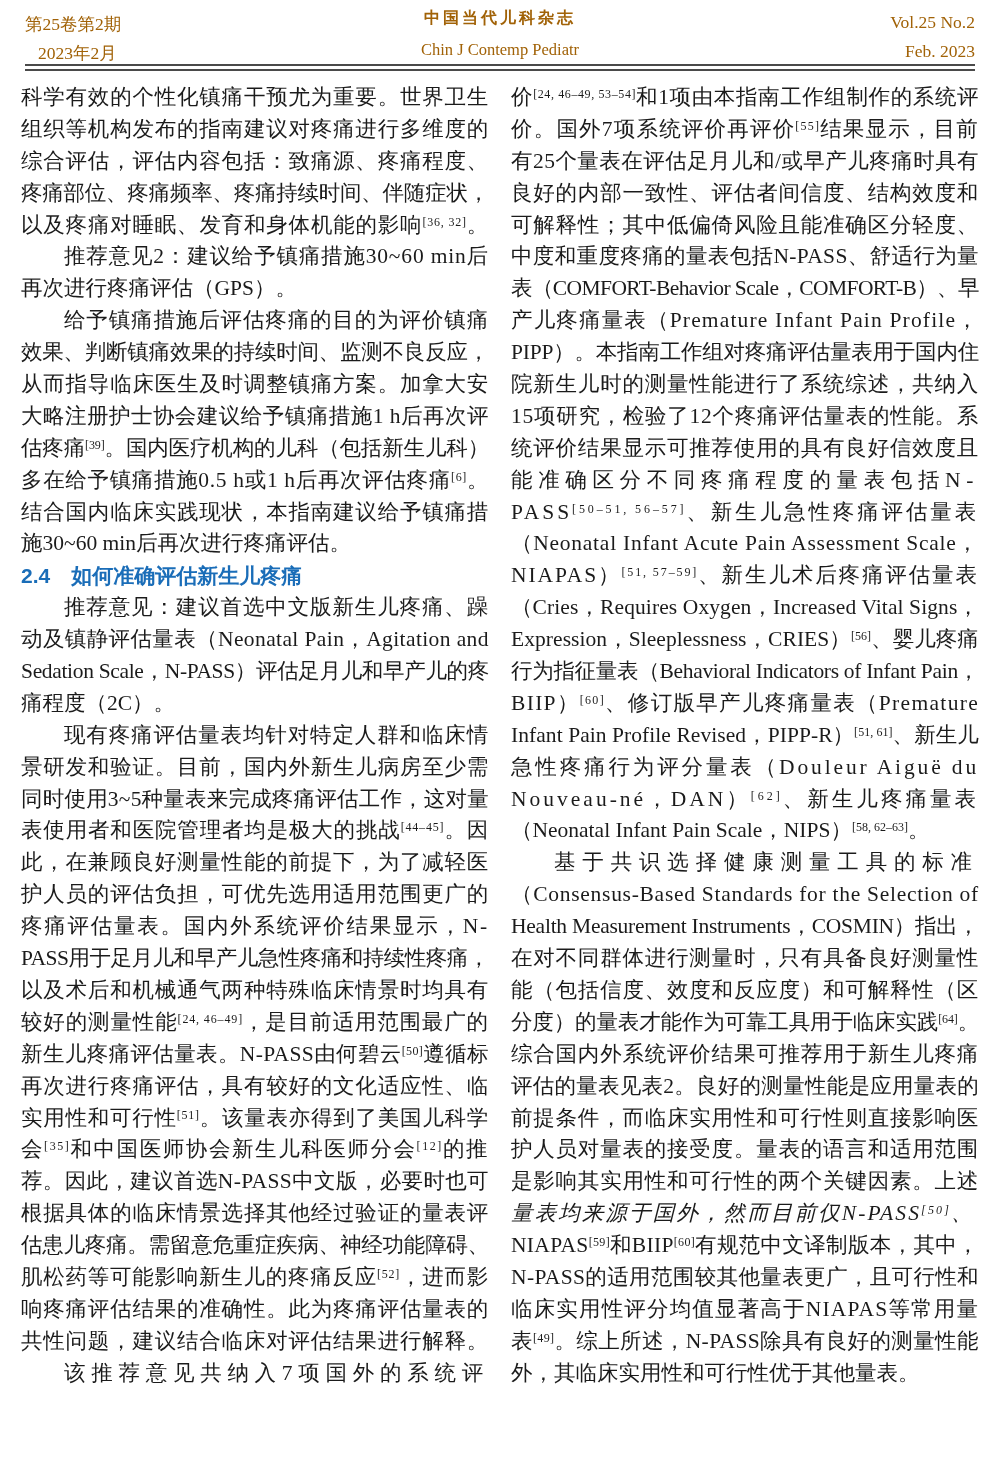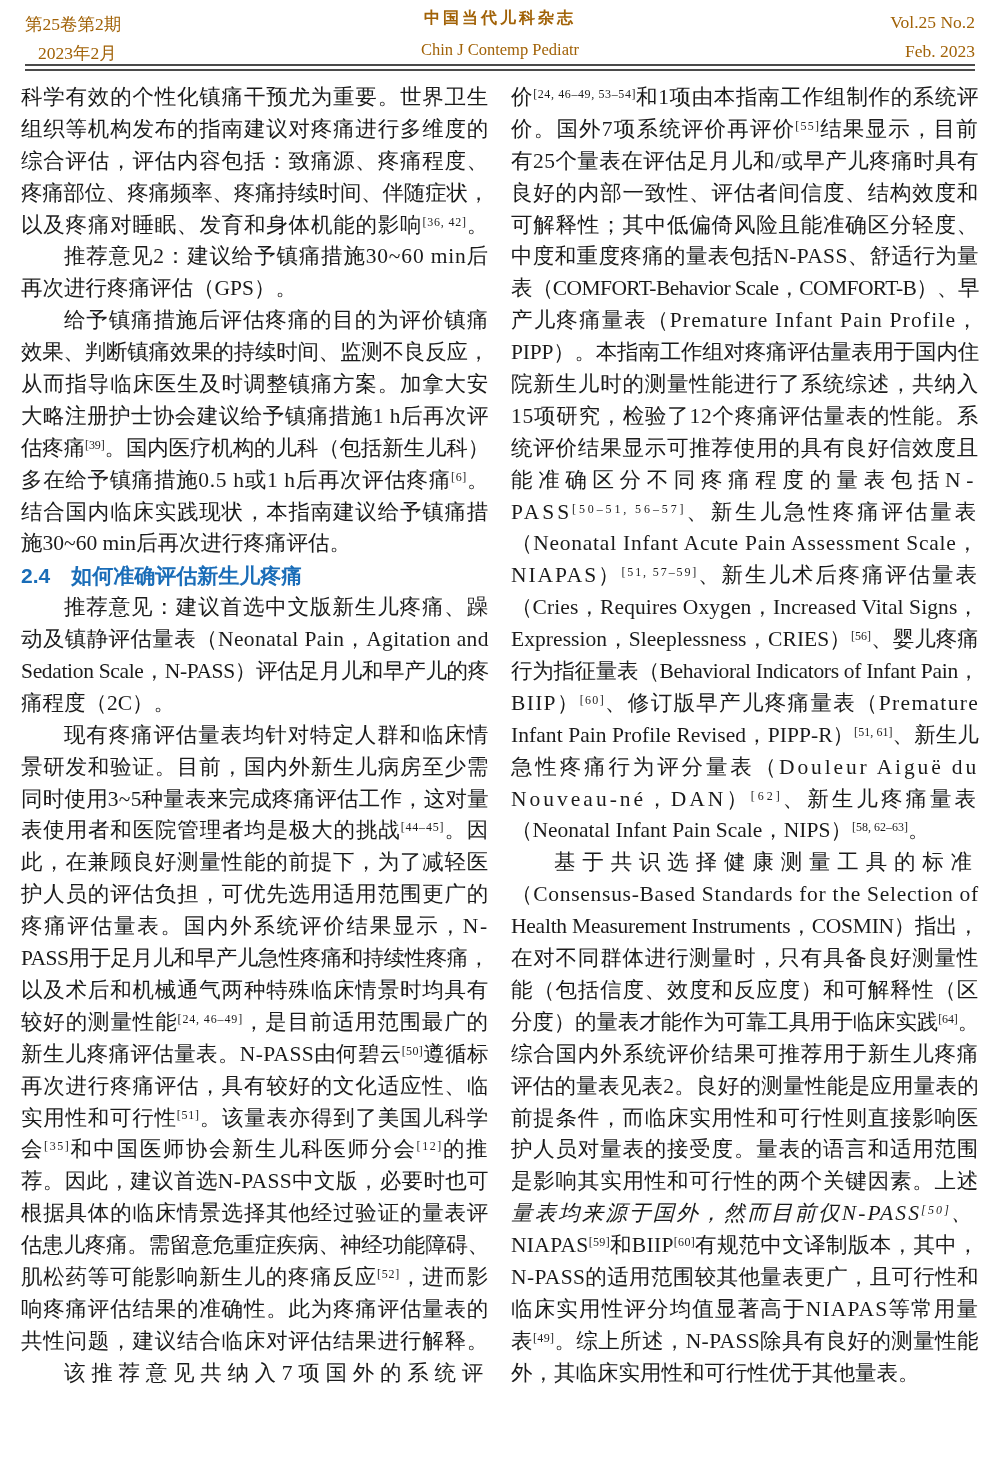--- a/index.html
+++ b/index.html
@@ -47,21 +47,21 @@
   <span class="hdr-item hdr-date-en">Feb. 2023</span>
   <div class="double-rule"></div>
 </header>
 
 <main>
   <div class="col col-left">
       <div class="ln j"><span class="t" style="letter-spacing: 0.79px;">科学有效的个性化镇痛干预尤为重要。世界卫生</span></div>
       <div class="ln j"><span class="t" style="letter-spacing: 0.79px;">组织等机构发布的指南建议对疼痛进行多维度的</span></div>
       <div class="ln j"><span class="t" style="letter-spacing: 0.79px;">综合评估，评估内容包括：致痛源、疼痛程度、</span></div>
       <div class="ln j"><span class="t" style="letter-spacing: -0.23px;">疼痛部位、疼痛频率、疼痛持续时间、伴随症状，</span></div>
-      <div class="ln j"><span class="t" style="letter-spacing: 0.8px;">以及疼痛对睡眠、发育和身体机能的影响<sup>[36, 42]</sup>。</span></div>
+      <div class="ln j"><span class="t" style="letter-spacing: 0.8px;">以及疼痛对睡眠、发育和身体机能的影响<sup>[36, 32]</sup>。</span></div>
       <div class="ln ij"><span class="t" style="letter-spacing: 0.82px;">推荐意见2：建议给予镇痛措施30~60 min后</span></div>
       <div class="ln e"><span class="t" style="letter-spacing: 0px;">再次进行疼痛评估（GPS）。</span></div>
       <div class="ln ij"><span class="t" style="letter-spacing: 0.87px;">给予镇痛措施后评估疼痛的目的为评价镇痛</span></div>
       <div class="ln j"><span class="t" style="letter-spacing: -0.23px;">效果、判断镇痛效果的持续时间、监测不良反应，</span></div>
       <div class="ln j"><span class="t" style="letter-spacing: 0.79px;">从而指导临床医生及时调整镇痛方案。加拿大安</span></div>
       <div class="ln j"><span class="t" style="letter-spacing: 0.48px;">大略注册护士协会建议给予镇痛措施1 h后再次评</span></div>
       <div class="ln j"><span class="t" style="letter-spacing: -0.14px;">估疼痛<sup>[39]</sup>。国内医疗机构的儿科（包括新生儿科）</span></div>
       <div class="ln j"><span class="t" style="letter-spacing: 0.67px;">多在给予镇痛措施0.5 h或1 h后再次评估疼痛<sup>[6]</sup>。</span></div>
       <div class="ln j"><span class="t" style="letter-spacing: 0.79px;">结合国内临床实践现状，本指南建议给予镇痛措</span></div>
       <div class="ln e"><span class="t" style="letter-spacing: 0px;">施30~60 min后再次进行疼痛评估。</span></div>

